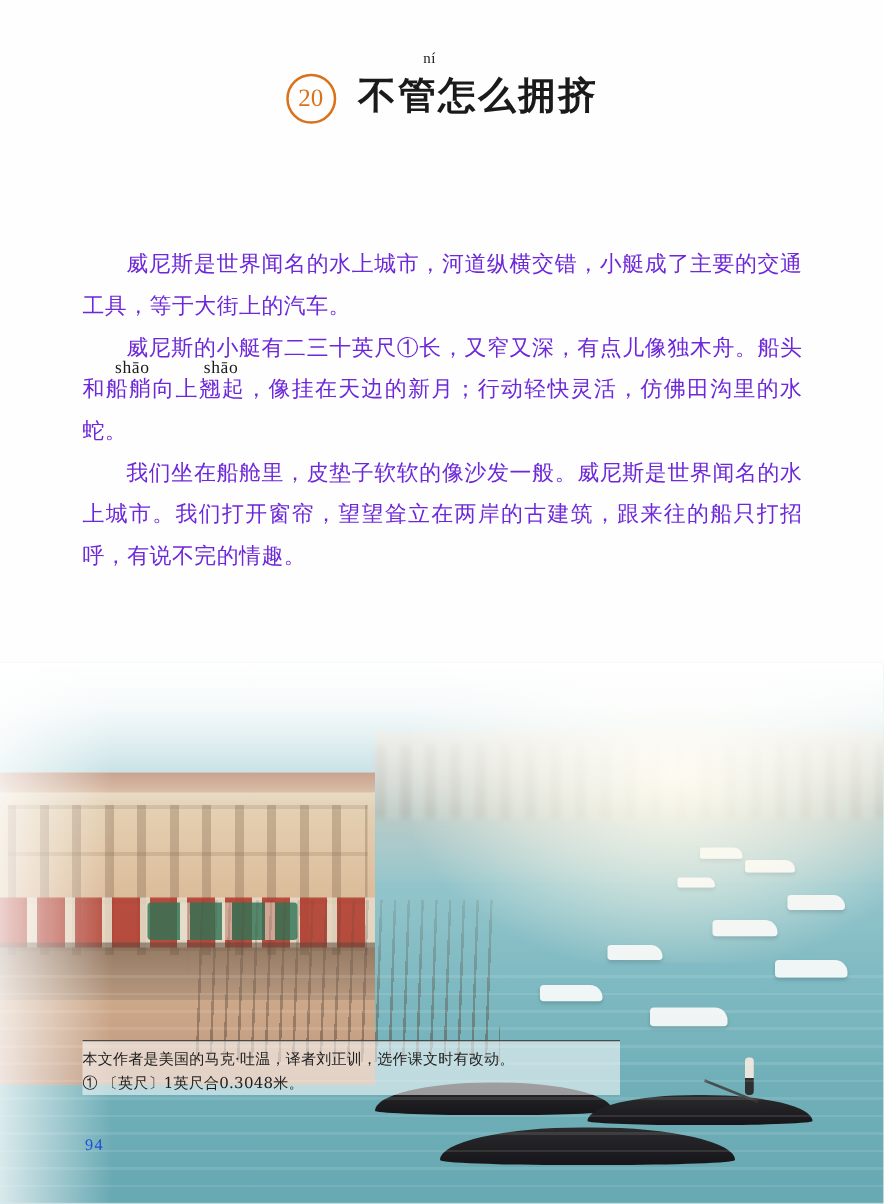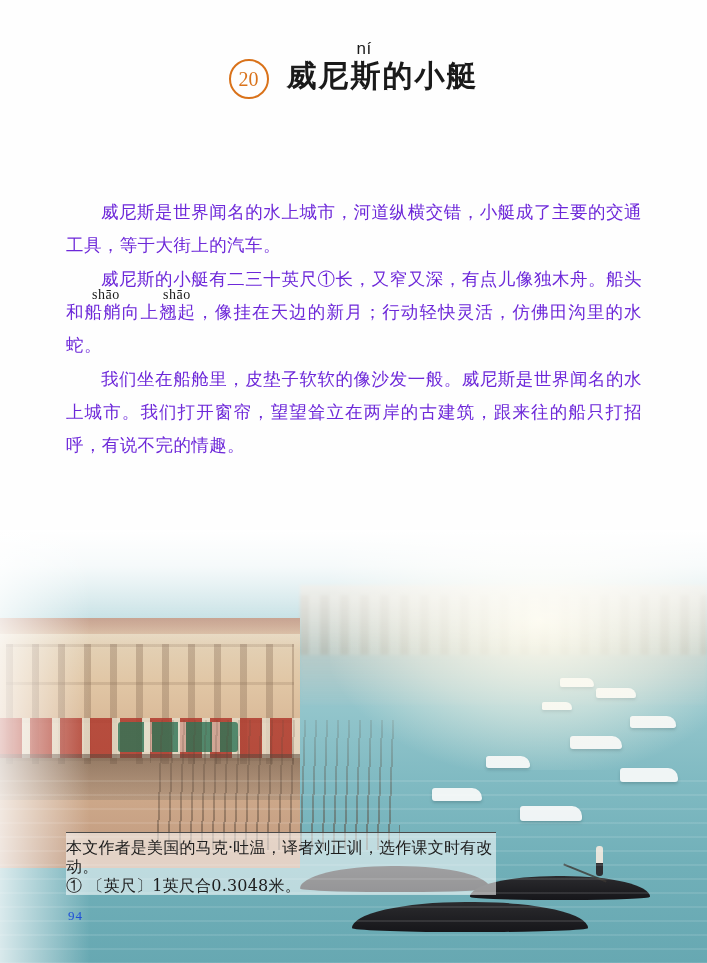--- a/index.html
+++ b/index.html
@@ -206,24 +206,24 @@
   .title-text {
     font-size: 30px;
     letter-spacing: 2px;
     color: #1a1a1a;
     font-weight: bold;
     font-family: "DejaVu Serif", "Liberation Serif", serif;
   }
   .pinyin-over-title {
     position: absolute;
     top: -17px;
-    left: 70px;
-    font-size: 17px;
+    left: 52px;
+    font-size: 12px;
     color: #1a1a1a;
-    font-family: Liberation Sans, sans-serif;
+    font-family: Liberation Serif, serif;
     letter-spacing: 0.5px;
   }
 
   .body {
     position: absolute;
     left: 66px;
     top: 196px;
     width: 576px;
   }
   .para {
@@ -254,21 +254,21 @@
   .footnote {
     position: absolute;
     left: 66px;
     top: 832px;
     width: 430px;
     border-top: 1px solid #4a4a4a;
     padding-top: 5px;
     background: rgba(255,255,255,0.55);
   }
   .footnote-line {
-    font-size: 16px;
+    font-size: 12px;
     line-height: 19px;
     color: #1d1d1d;
     letter-spacing: 0.2px;
     font-family: "DejaVu Serif", "Liberation Serif", serif;
   }
   .page-number {
     position: absolute;
     left: 68px;
     top: 908px;
     font-size: 13px;
@@ -315,21 +315,21 @@
     <div class="top-fade"></div>
     <div class="left-fade"></div>
   </div>
 
   <div id="content">
 
     <div class="title-row">
       <div class="lesson-num">20</div>
       <div class="title-text-wrap">
         <span class="pinyin-over-title">ní</span>
-        <span class="title-text">威尼斯的小艇</span>
+        <span class="title-text">不管怎么拥挤</span>
       </div>
     </div>
 
     <div class="body">
 
       <p class="para">威尼斯是世界闻名的水上城市，河道纵横交错，小艇成了主要的交通工具，等于大街上的汽车。</p>
 
       <div class="ruby-line">
         <span class="pinyin-mark" style="left:26px; top:24px;">shāo</span>
         <span class="pinyin-mark" style="left:97px; top:24px;">shāo</span>

